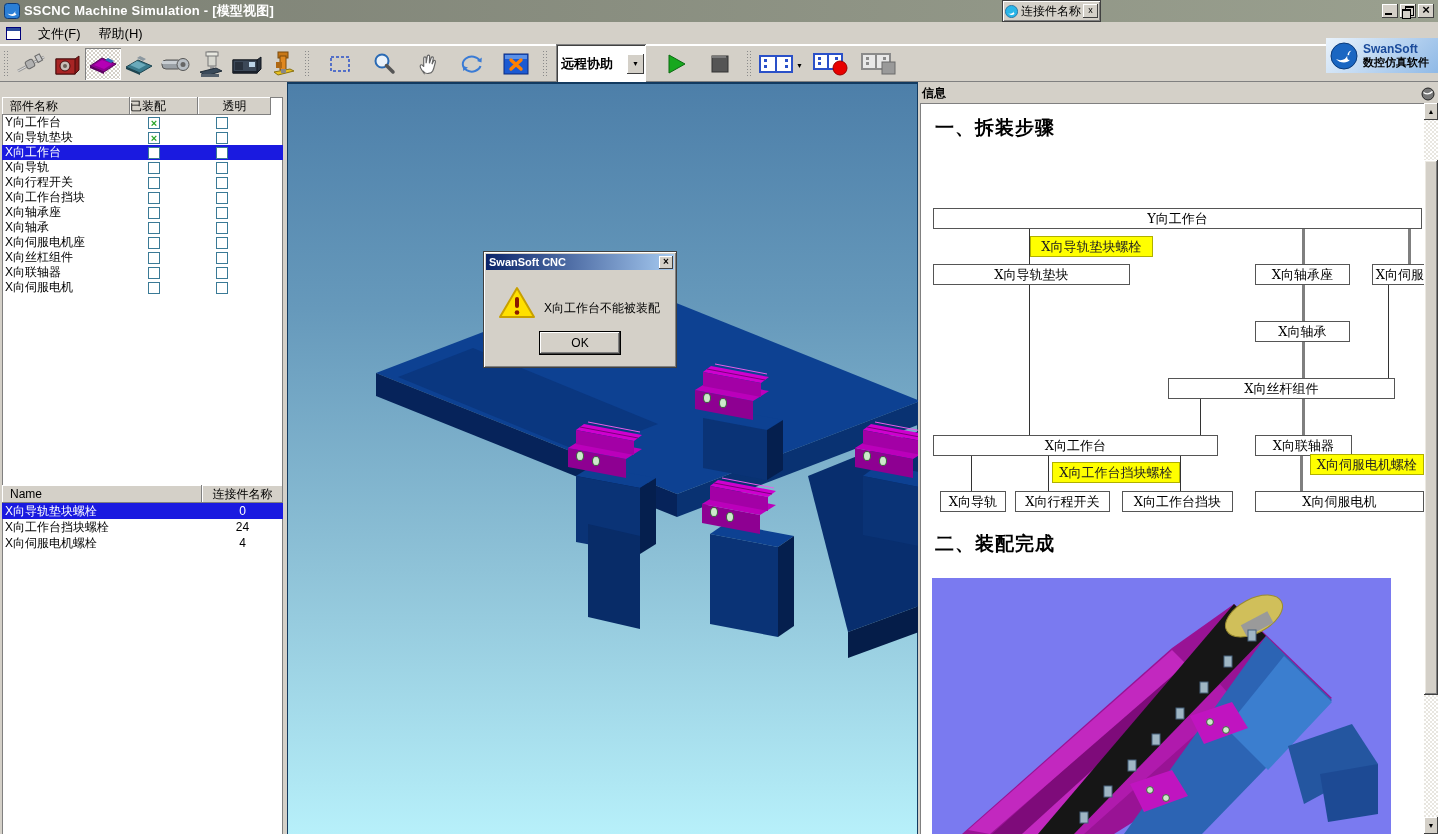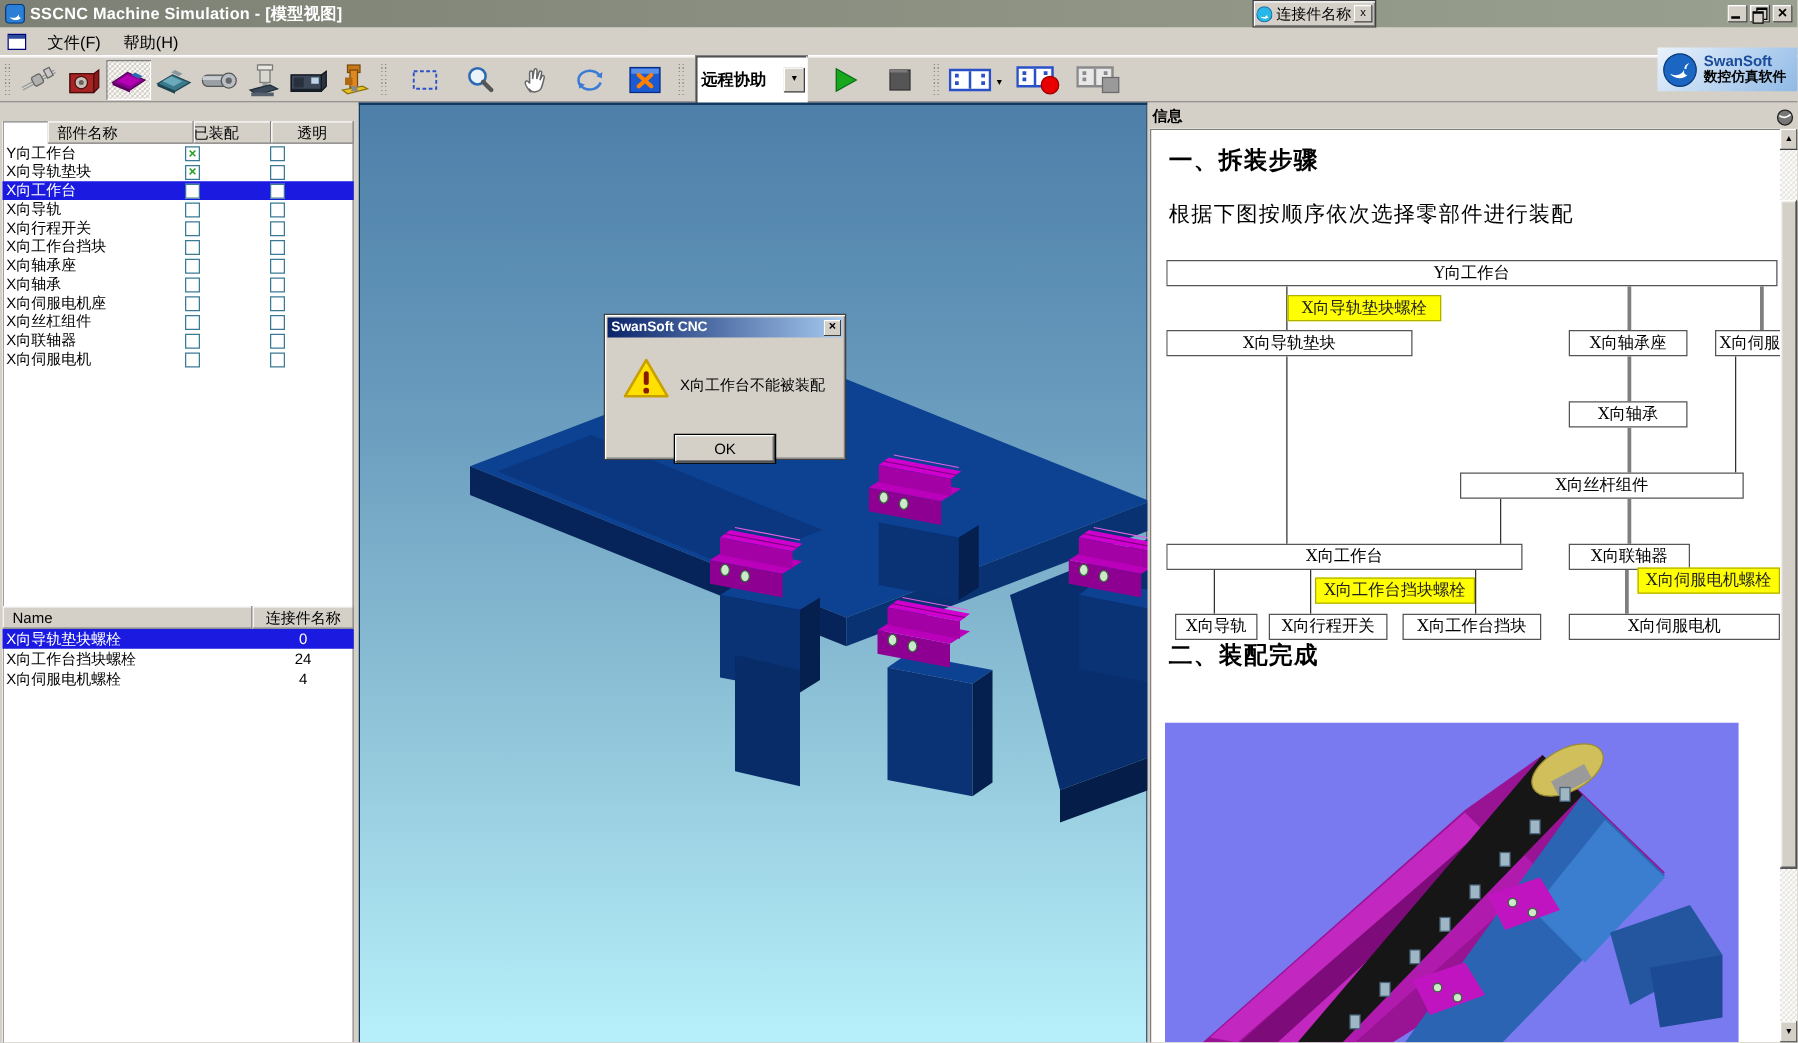--- a/index.html
+++ b/index.html
@@ -64,21 +64,21 @@
   #main { position:absolute; left:0; top:82px; width:1438px; height:752px; }
 
   
   #left-panel { position:absolute; left:0; top:0; width:285px; height:752px; background:#d4d0c8; }
   #left-white { position:absolute; left:2px; top:15px; width:281px; height:737px; background:#fff;
     box-shadow: inset 1px 1px 0 #808080, inset -1px 0 0 #808080; }
   .grid-header { display:flex; height:18px; }
   .gh-cell { background:#d4d0c8; box-shadow: inset -1px -1px 0 #808080, inset 1px 1px 0 #fff;
     font-size:12px; line-height:18px; overflow:hidden; white-space:nowrap; }
   #parts-table { position:absolute; left:0; top:0; width:281px; }
-  #parts-header .gh-cell:nth-child(1){ width:128px; padding-left:8px;margin-left:36px; }
+  #parts-header .gh-cell:nth-child(1){ width:128px; padding-left:8px; }
   #parts-header .gh-cell:nth-child(2){ width:68px; text-align:left; }
   #parts-header .gh-cell:nth-child(3){ width:73px; text-align:center; }
   .prow { display:flex; height:15px; align-items:center; }
   .prow .c-name { width:140px; padding-left:3px; font-size:12px; white-space:nowrap; overflow:hidden; }
   .prow .c-cb1 { width:68px; } .prow .c-cb2 { width:73px; }
   .cb { display:block; width:12px; height:12px; background:#fff; border:1px solid #3a7a96; margin-left:6px;
     font-size:11px; line-height:10px; text-align:center; color:#28a428; font-weight:bold; }
   .cb.checked::before { content:"×"; }
   .prow.sel { background:#1a1ae0; }
   .prow.sel .c-name { color:#fff; }
@@ -104,21 +104,21 @@
   #dialog { position:absolute; left:196px; top:168px; width:192px; height:115px; background:#d4d0c8;
     box-shadow:0 0 0 1px #404040, inset 1px 1px 0 #fff, inset -1px -1px 0 #808080; z-index:20; }
   #dialog .dlg-title { height:16px; margin:2px; background:linear-gradient(to right,#0a246a,#a6caf0);
     display:flex; align-items:center; padding-left:3px; }
   #dialog .dlg-title-text { color:#fff; font-weight:bold; font-size:11px; flex:1; }
   #dialog .dlg-close { width:14px; height:13px; margin-right:1px; background:#d4d0c8;
     box-shadow: inset -1px -1px 0 #404040, inset 1px 1px 0 #fff; font-size:10px; font-weight:bold; text-align:center; line-height:12px; }
   #dialog .dlg-body { position:relative; height:94px; }
   #dialog .warn-icon { position:absolute; left:14px; top:14px; }
   #dialog .dlg-msg { position:absolute; left:60px; top:28px; font-size:12px; }
-  #dialog .ok-btn { position:absolute; left:56px; top:76px; width:80px; height:22px; background:#d4d0c8;
+  #dialog .ok-btn { position:absolute; left:56px; top:60px; width:80px; height:22px; background:#d4d0c8;
     box-shadow:0 0 0 1px #000, inset -1px -1px 0 #404040, inset 1px 1px 0 #fff, inset -2px -2px 0 #808080;
     text-align:center; line-height:22px; font-size:12px; }
 
   
   #right-panel { position:absolute; left:920px; top:0; width:518px; height:752px; background:#d4d0c8; }
   #info-bar { position:absolute; left:0; top:3px; width:518px; height:17px; display:flex; align-items:center;gap:41px; }
   #info-bar .info-title { font-weight:bold; font-size:12px; padding-left:2px; flex:1; }
   #info-content { position:absolute; left:0; top:21px; width:504px; height:731px; background:#fff;
     box-shadow: inset 1px 1px 0 #808080; overflow:hidden; }
   .ip-h1 { position:absolute; left:15px; font-weight:bold; font-size:19px; letter-spacing:1px; }
@@ -596,21 +596,20 @@
     <div id="info-bar">
       <span class="info-title">信息</span>
       <svg width="14" height="14" viewBox="0 0 14 14" style="margin-right:3px;">
         <circle cx="7" cy="7" r="6" fill="#777" stroke="#222"></circle>
         <path d="M2.5 5.5c3 2 6.5 1.5 9-1" stroke="#fff" fill="none" stroke-width="1.4"></path>
       </svg>
     </div>
 
     <div id="info-content">
       <div class="ip-h1" style="top:12px;">一、拆装步骤</div>
-      <div class="ip-p" style="top:57px;">根据下图按顺序依次选择零部件进行装配</div>
 
       <div id="flowchart">
           <div class="fc-edge" style="left: 96px; top: 26px; width: 1px; height: 36px; background: rgb(51, 51, 51);"></div>
           <div class="fc-edge" style="left: 96px; top: 82px; width: 1px; height: 151px; background: rgb(51, 51, 51);"></div>
           <div class="fc-edge" style="left: 369px; top: 26px; width: 3px; height: 36px; background: rgb(127, 127, 127);"></div>
           <div class="fc-edge" style="left: 475px; top: 26px; width: 3px; height: 36px; background: rgb(127, 127, 127);"></div>
           <div class="fc-edge" style="left: 369px; top: 82px; width: 3px; height: 37px; background: rgb(127, 127, 127);"></div>
           <div class="fc-edge" style="left: 369px; top: 139px; width: 3px; height: 37px; background: rgb(127, 127, 127);"></div>
           <div class="fc-edge" style="left: 455px; top: 82px; width: 1px; height: 94px; background: rgb(51, 51, 51);"></div>
           <div class="fc-edge" style="left: 267px; top: 196px; width: 1px; height: 37px; background: rgb(51, 51, 51);"></div>
@@ -629,21 +628,21 @@
           <div class="fc-node" style="left: 0px; top: 232px; width: 285px; height: 21px; line-height: 19px;">X向工作台</div>
           <div class="fc-node" style="left: 322px; top: 232px; width: 97px; height: 21px; line-height: 19px;">X向联轴器</div>
           <div class="fc-node yellow" style="left: 119px; top: 259px; width: 128px; height: 21px; line-height: 19px;">X向工作台挡块螺栓</div>
           <div class="fc-node yellow" style="left: 377px; top: 251px; width: 114px; height: 21px; line-height: 19px;">X向伺服电机螺栓</div>
           <div class="fc-node" style="left: 7px; top: 288px; width: 66px; height: 21px; line-height: 19px;">X向导轨</div>
           <div class="fc-node" style="left: 82px; top: 288px; width: 95px; height: 21px; line-height: 19px;">X向行程开关</div>
           <div class="fc-node" style="left: 189px; top: 288px; width: 111px; height: 21px; line-height: 19px;">X向工作台挡块</div>
           <div class="fc-node" style="left: 322px; top: 288px; width: 169px; height: 21px; line-height: 19px;">X向伺服电机</div>
         </div>
 
-      <div class="ip-h1" style="top:408px;text-align:center;">二、装配完成</div>
+      <div class="ip-h1" style="top:428px;text-align:center;">二、装配完成</div>
 
       <svg id="preview" viewBox="0 0 459 256" preserveAspectRatio="none">
         <rect width="459" height="256" fill="#7a7af0"></rect>
 
         <polygon points="30,256 240,70 302,26 400,120 182,256" fill="#991395"></polygon>
         <polygon points="60,256 252,84 278,110 102,256" fill="#7e0b7a"></polygon>
         <polygon points="124,256 288,106 302,122 152,256" fill="#b01aad"></polygon>
         <polygon points="36,252 240,72 254,86 58,256" fill="#c228bf"></polygon>
         <polygon points="90,256 268,94 280,106 112,256" fill="#c228bf"></polygon>
 

